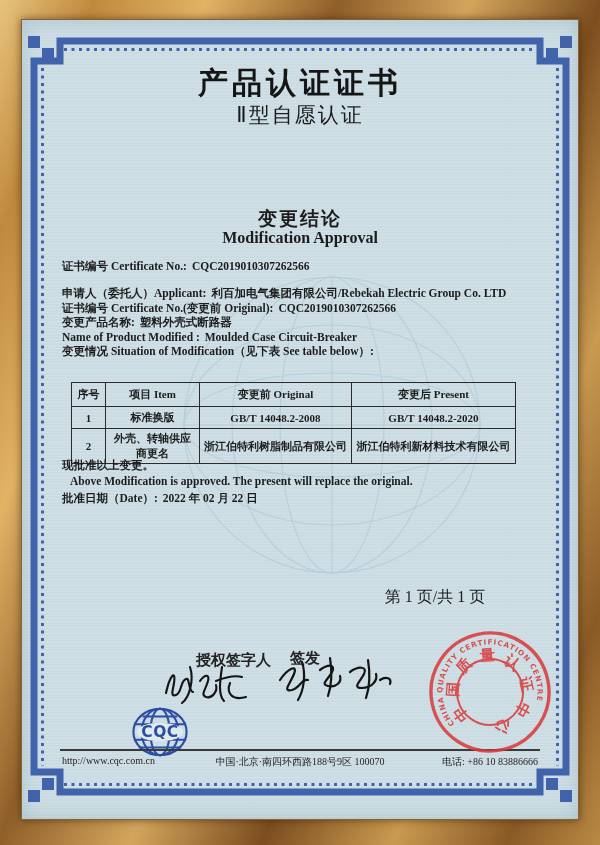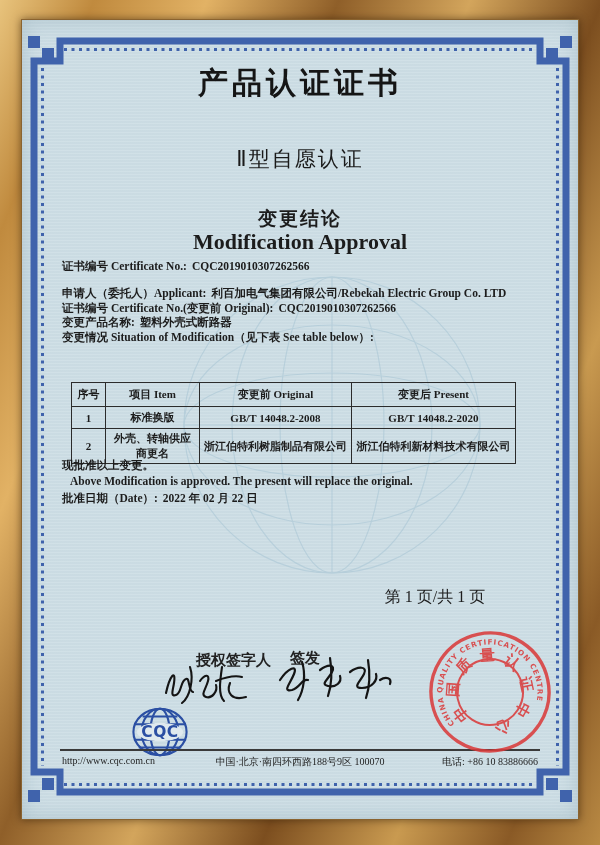--- a/index.html
+++ b/index.html
@@ -19,23 +19,23 @@
   }
   svg.overlay { position: absolute; left: 0; top: 0; pointer-events: none; }
   #watermark { z-index: 1; }
   #borderdeco { z-index: 3; }
   .content { position: absolute; inset: 0; z-index: 2; color: #1c1c1c; }
   .abs { position: absolute; }
   .ctr { left: 0; right: 0; text-align: center; }
   .title { top: 63px; font-family: "Liberation Sans", "DejaVu Sans", sans-serif;
            font-size: 30px; font-weight: 700; letter-spacing: 4px; color: #151515; }
   .subtitle { top: 101px; font-family: "Liberation Sans", "DejaVu Sans", sans-serif;
-              font-size: 21px; font-weight: 500; letter-spacing: 2px; color: #1a1a1a; margin-top: 44px; }
+              font-size: 21px; font-weight: 500; letter-spacing: 2px; color: #1a1a1a; }
   .h-zh { top: 206px; font-size: 19px; font-weight: 700; letter-spacing: 2px; }
-  .h-en { top: 229px; font-size: 22px; font-weight: 700; }
+  .h-en { top: 229px; font-size: 16px; font-weight: 700; }
   .textline { font-size: 11.5px; line-height: 14.6px; white-space: nowrap; }
   .flabel { font-weight: 700; }
   .fvalue { font-weight: 700; margin-left: 5px; }
   .certline { left: 62px; top: 259px; }
   .fields { left: 62px; top: 286px; right: 40px; }
   table.mod { position: absolute; left: 71px; top: 382px; width: 444px;
               border-collapse: collapse; table-layout: fixed; }
   table.mod th, table.mod td {
     border: 1.2px solid #2b2b2b; text-align: center; vertical-align: middle;
     font-size: 11px; padding: 2px 3px; color: #1c1c1c; background: transparent; margin-left: 48px;
@@ -109,20 +109,23 @@
       <div class="textline">
         <span class="flabel">申请人（委托人）Applicant:</span><span class="fvalue">利百加电气集团有限公司/Rebekah Electric Group Co. LTD</span>
       </div>
       <div class="textline">
         <span class="flabel">证书编号 Certificate No.(变更前 Original):</span><span class="fvalue">CQC2019010307262566</span>
       </div>
       <div class="textline">
         <span class="flabel">变更产品名称:</span><span class="fvalue">塑料外壳式断路器</span>
       </div>
       <div class="textline">
+        <span class="flabel">Name of Product Modified :</span><span class="fvalue">Moulded Case Circuit-Breaker</span>
+      </div>
+      <div class="textline">
         <span class="flabel">变更情况 Situation of Modification（见下表 See table below）:</span><span class="fvalue"></span>
       </div>
     </div>
 
     <table class="mod">
       <colgroup>
           <col style="width:34px">
           <col style="width:94px">
           <col style="width:152px">
           <col style="width:164px">

